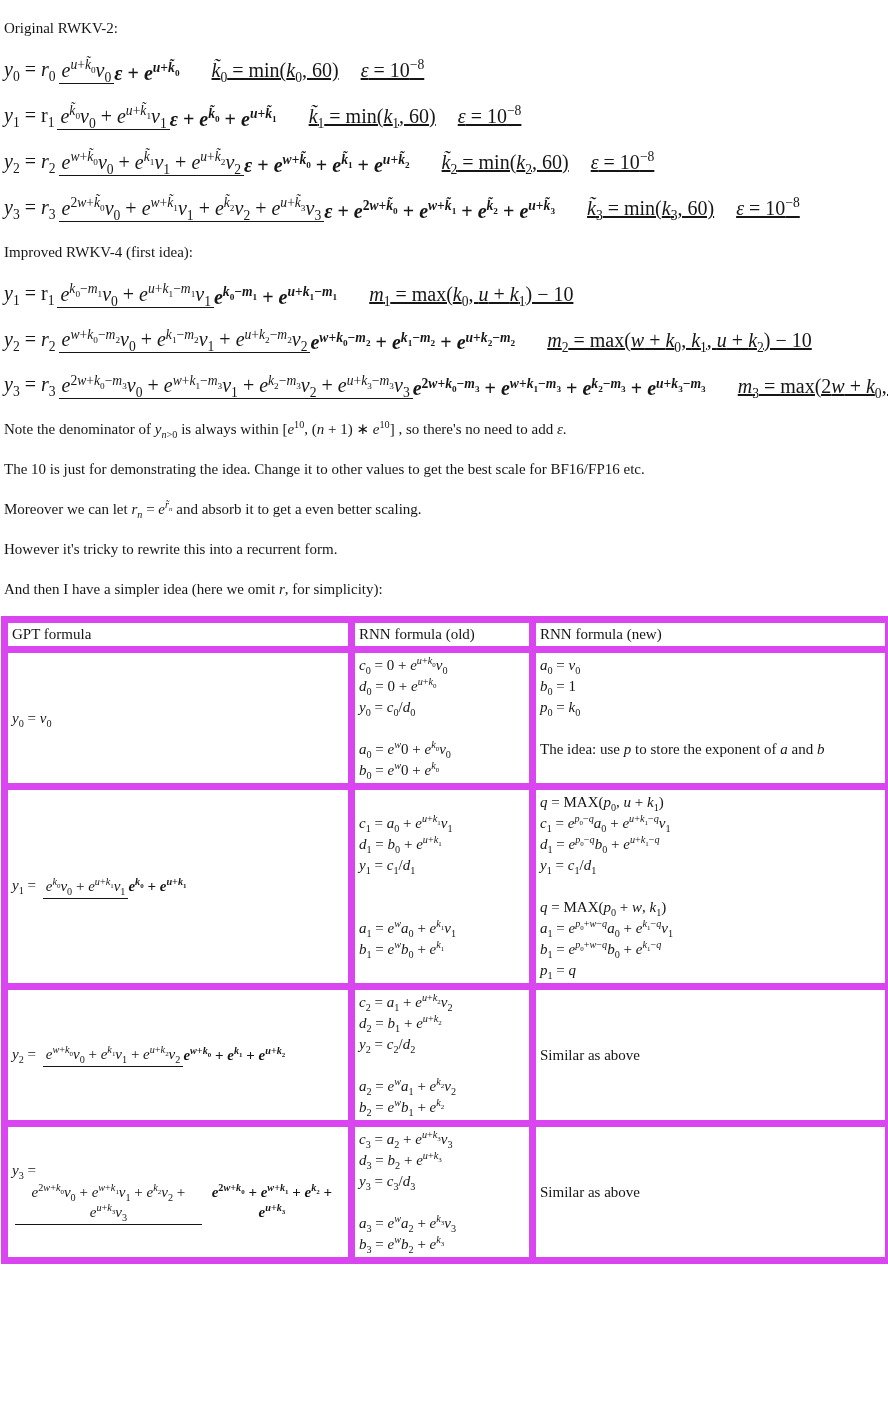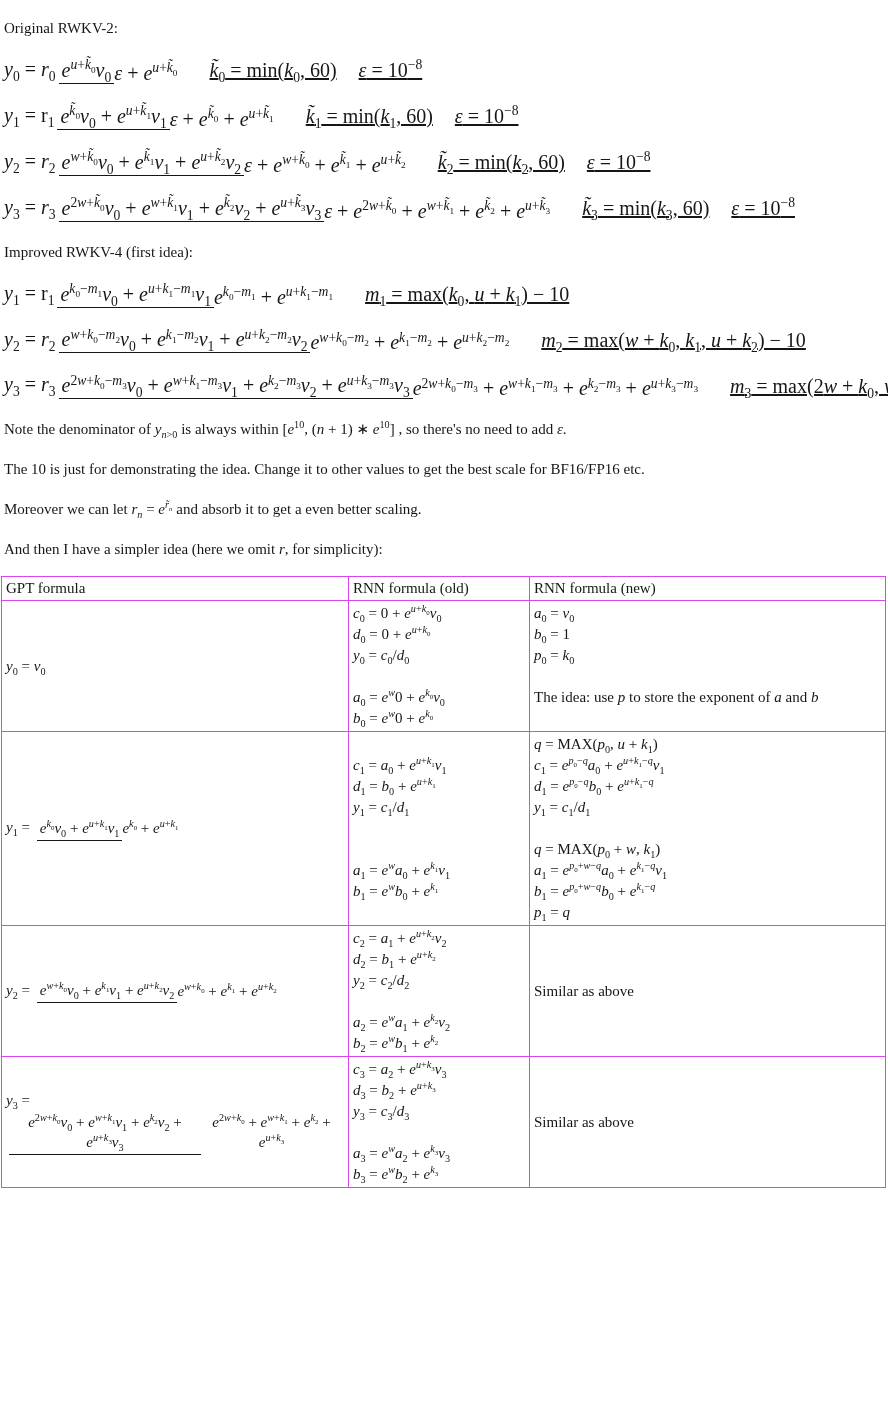--- a/index.html
+++ b/index.html
@@ -10,23 +10,23 @@
   #doc{padding:3px 0 0 4px;}
   .para{font-size:15px;line-height:20px;margin:20px 0 0;white-space:nowrap;}
   .para:first-child{margin-top:15px;}
   .eq{margin:20px 0 0;display:flex;align-items:center;font-size:20px;white-space:nowrap;}
   .eq-cond{margin-left:30px;text-decoration:underline;}
   .eq-cond + .eq-cond{margin-left:22px;}
   .m i{font-style:italic;}
   sup,sub{font-size:68%;line-height:0;}
   .frac{display:inline-flex;flex-direction:row;vertical-align:middle;text-align:center;margin:0 2px 0 3px;align-items:center;}
   .frac .num{display:block;border-bottom:1.4px solid #161616;padding:1px 3px 3px;line-height:20px;}
-  .frac .den{display:block;padding-top:3px;line-height:20px;}
+  .frac .den{display:block;padding-top:3px;line-height:20px;font-weight:bold;}
   table{border-collapse:collapse;table-layout:fixed;width:884px;margin:17px 0 0 -3px;}
-  th,td{border:1px solid #d946ef;font-weight:normal;text-align:left;font-size:15px;padding:2px 4px;overflow:hidden;}
+  th,td{border:7px solid #d946ef;font-weight:normal;text-align:left;font-size:15px;padding:2px 4px;overflow:hidden;}
   th{height:21px;vertical-align:middle;padding:1px 4px;}
   td{vertical-align:top;line-height:21px;}
   td.gpt,td.center{vertical-align:middle;}
   .mline{min-height:21px;white-space:nowrap;}
   td .frac .num,td .frac .den{line-height:20px;padding-top:1px;padding-bottom:2px;}
 </style>
 </head>
 <body>
 
 <div id="doc">
@@ -82,20 +82,21 @@
       <div class="eq">
         <span class="eq-main m-wrap"><span class="m"><i>y</i><sub>3</sub> = <i>r</i><sub>3</sub><span class="frac">
               <span class="num"><i>e</i><sup>2<i>w</i>+<i>k</i><sub>0</sub>−<i>m</i><sub>3</sub></sup><i>v</i><sub>0</sub> + <i>e</i><sup><i>w</i>+<i>k</i><sub>1</sub>−<i>m</i><sub>3</sub></sup><i>v</i><sub>1</sub> + <i>e</i><sup><i>k</i><sub>2</sub>−<i>m</i><sub>3</sub></sup><i>v</i><sub>2</sub> + <i>e</i><sup><i>u</i>+<i>k</i><sub>3</sub>−<i>m</i><sub>3</sub></sup><i>v</i><sub>3</sub></span>
               <span class="den"><i>e</i><sup>2<i>w</i>+<i>k</i><sub>0</sub>−<i>m</i><sub>3</sub></sup> + <i>e</i><sup><i>w</i>+<i>k</i><sub>1</sub>−<i>m</i><sub>3</sub></sup> + <i>e</i><sup><i>k</i><sub>2</sub>−<i>m</i><sub>3</sub></sup> + <i>e</i><sup><i>u</i>+<i>k</i><sub>3</sub>−<i>m</i><sub>3</sub></sup></span>
             </span></span></span>
         <span class="eq-cond"><span class="m"><i>m</i><sub>3</sub> = max(2<i>w</i> + <i>k</i><sub>0</sub>, <i>w</i> + <i>k</i><sub>1</sub>, <i>k</i><sub>2</sub>, <i>u</i> + <i>k</i><sub>3</sub>) − 10</span></span>
       </div>
       <div class="para">Note the denominator of <span class="m"><i>y</i><sub><i>n</i>&gt;0</sub></span> is always within <span class="m">[<i>e</i><sup>10</sup>, (<i>n</i> + 1) ∗ <i>e</i><sup>10</sup>]</span> , so there's no need to add <span class="m"><i>ε</i></span>.</div>
       <div class="para">The 10 is just for demonstrating the idea. Change it to other values to get the best scale for BF16/FP16 etc.</div>
       <div class="para">Moreover we can let <span class="m"><i>r</i><sub><i>n</i></sub> = <i>e</i><sup><i>r̃</i><sub><i>n</i></sub></sup></span> and absorb it to get a even better scaling.</div>
+      <div class="para">However it's tricky to rewrite this into a recurrent form.</div>
       <div class="para">And then I have a simpler idea (here we omit <span class="m"><i>r</i></span>, for simplicity):</div>
     </div>
   <table>
     <colgroup>
       <col style="width:347px">
         <col style="width:181px">
         <col style="width:356px">
     </colgroup>
     <thead>
       <tr>

